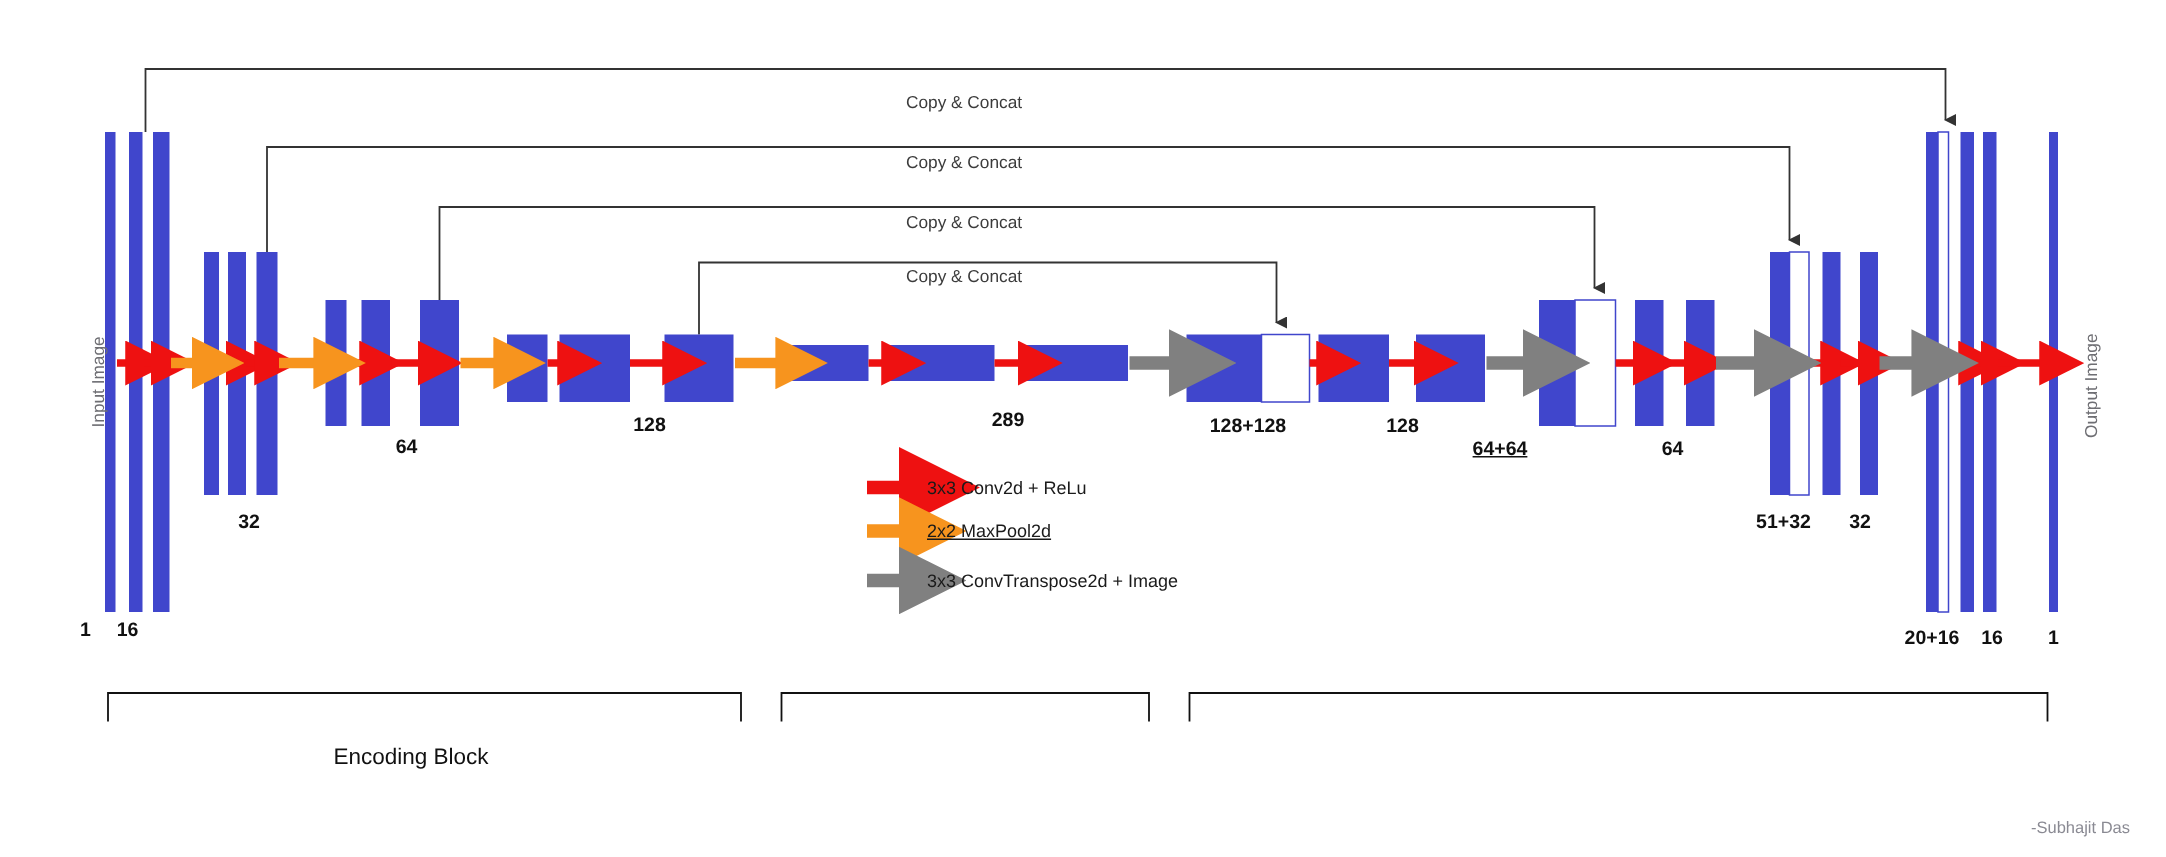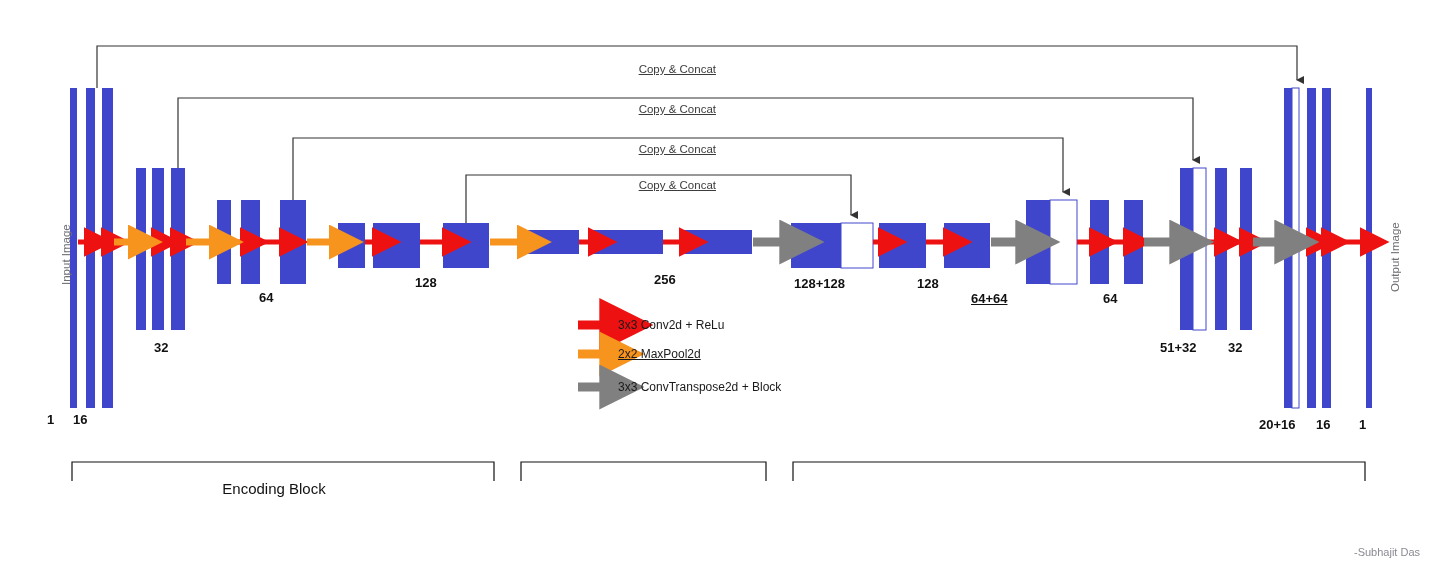--- a/index.html
+++ b/index.html
@@ -1,22 +1,22 @@
 <!DOCTYPE html>
 <html><head>
 <meta charset="utf-8">
 <style>
   html,body{margin:0;padding:0;background:#ffffff;}
   body{width:1444px;height:571px;font-family:"Liberation Sans","DejaVu Sans",sans-serif;overflow:hidden;}
   #stage{position:relative;width:1444px;height:571px;background:#fff;}
   svg.layer{position:absolute;left:0;top:0;width:1444px;height:571px;}
   .lbl{position:absolute;font-weight:bold;font-size:13px;color:#111;white-space:nowrap;
-       letter-spacing:0px;}
+       text-align:center;letter-spacing:0px;}
   .skiptxt{position:absolute;font-size:11.5px;color:#3c3c3c;white-space:nowrap;
-           text-align:right;text-decoration:underline;}
+           text-align:left;}
   .legtxt{position:absolute;font-size:12px;color:#1a1a1a;white-space:nowrap;}
   .blocktxt{position:absolute;font-size:15px;color:#111;white-space:nowrap;text-align:center;}
   .sidetxt{position:absolute;font-size:11.5px;color:#6e6e73;white-space:nowrap;
            transform-origin:0 0;}
   .sig{position:absolute;font-size:11px;color:#8a8a93;white-space:nowrap;text-align:center;}
 </style>
 </head>
 <body>
 
 <div id="stage">
@@ -171,32 +171,32 @@
   <div class="skiptxt" style="left:604px; top:63px; width:112px;">Copy &amp; Concat</div>
   <div class="skiptxt" style="left:604px; top:103px; width:112px;">Copy &amp; Concat</div>
   <div class="skiptxt" style="left:604px; top:143px; width:112px;">Copy &amp; Concat</div>
   <div class="skiptxt" style="left:604px; top:179px; width:112px;">Copy &amp; Concat</div>
 
   <div class="lbl" style="left:47px;  top:412px; width:20px;">1</div>
   <div class="lbl" style="left:73px;  top:412px; width:24px;">16</div>
   <div class="lbl" style="left:154px; top:340px; width:24px;">32</div>
   <div class="lbl" style="left:259px; top:290px; width:24px;">64</div>
   <div class="lbl" style="left:415px; top:275px; width:36px;">128</div>
-  <div class="lbl" style="left:654px; top:272px; width:36px;">256</div>
+  <div class="lbl" style="left:654px; top:272px; width:36px;">289</div>
   <div class="lbl" style="left:794px; top:276px; width:76px;">128+128</div>
   <div class="lbl" style="left:917px; top:276px; width:36px;">128</div>
   <div class="lbl" style="left:971px; top:291px; width:58px;text-decoration:underline;">64+64</div>
   <div class="lbl" style="left:1103px; top:291px; width:24px;">64</div>
   <div class="lbl" style="left:1160px; top:340px; width:58px;">51+32</div>
   <div class="lbl" style="left:1228px; top:340px; width:24px;">32</div>
   <div class="lbl" style="left:1259px; top:417px; width:58px;">20+16</div>
   <div class="lbl" style="left:1316px; top:417px; width:24px;">16</div>
   <div class="lbl" style="left:1359px; top:417px; width:20px;">1</div>
 
   <div class="legtxt" style="left:618px; top:318px;text-align:right;">3x3 Conv2d + ReLu</div>
   <div class="legtxt" style="left:618px; top:347px;text-decoration:underline;">2x2 MaxPool2d</div>
-  <div class="legtxt" style="left:618px; top:380px;">3x3 ConvTranspose2d + Block</div>
-
-  <div class="blocktxt" style="left:174px; top:480px; width:200px;">Encoding Block</div>
+  <div class="legtxt" style="left:618px; top:380px;">3x3 ConvTranspose2d + Image</div>
+
+  <div class="blocktxt" style="left:174px; top:496px; width:200px;">Encoding Block</div>
 
   <div class="sig" style="left:1354px; top:546px;">-Subhajit Das</div>
 
 </div>
 
 </body></html>

